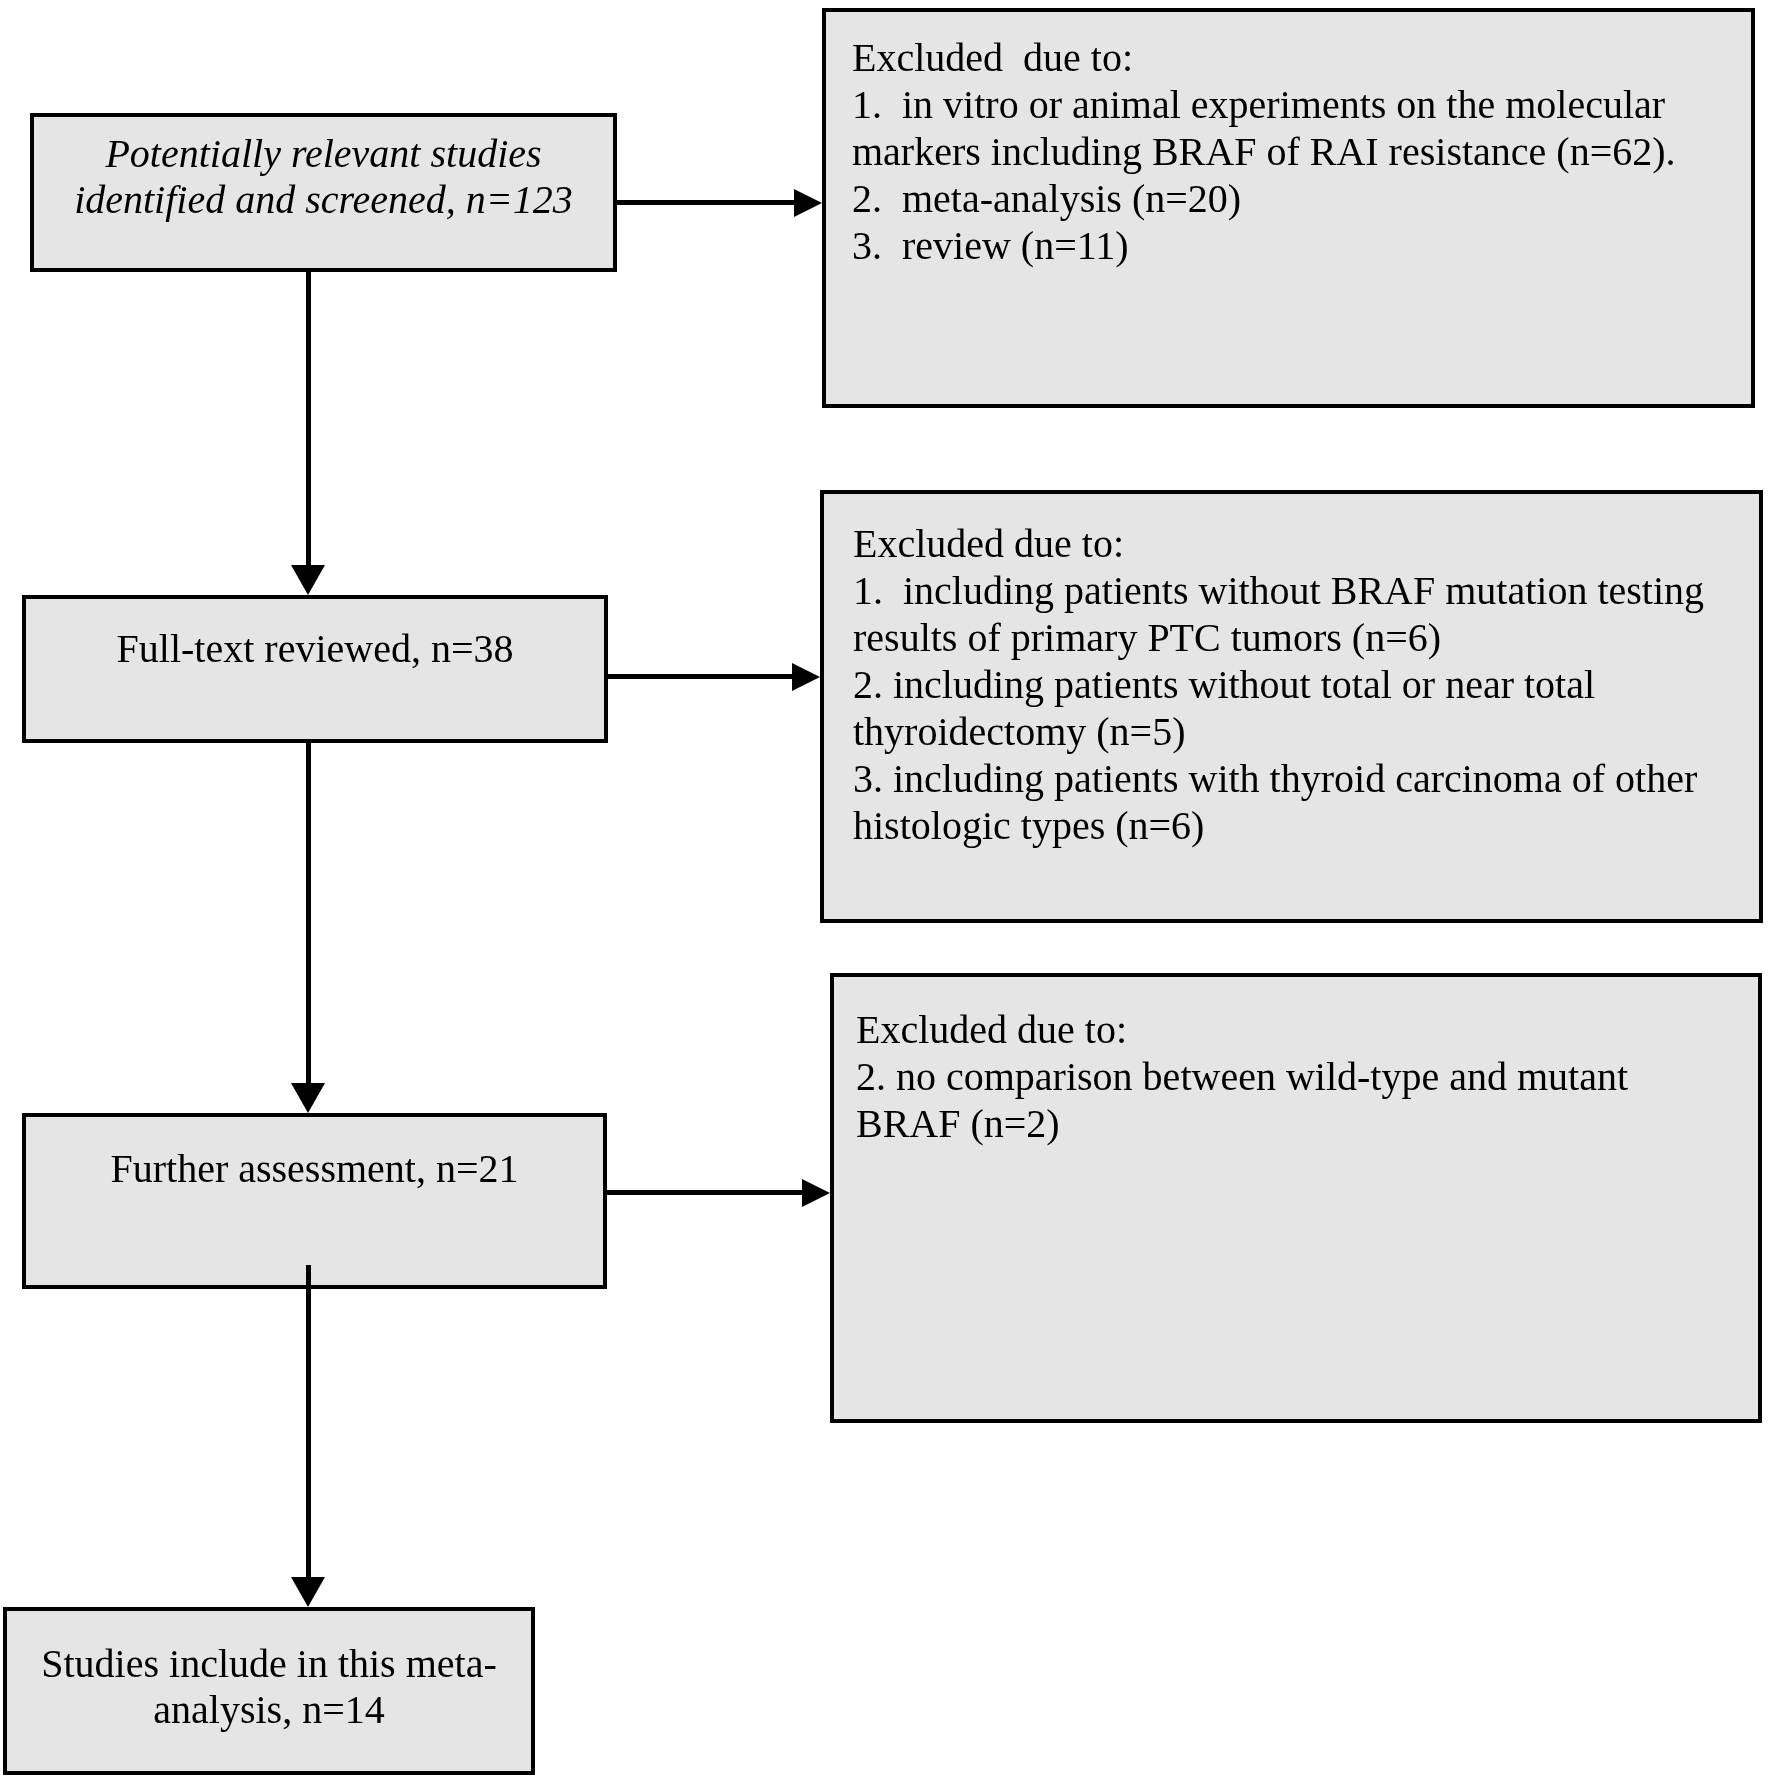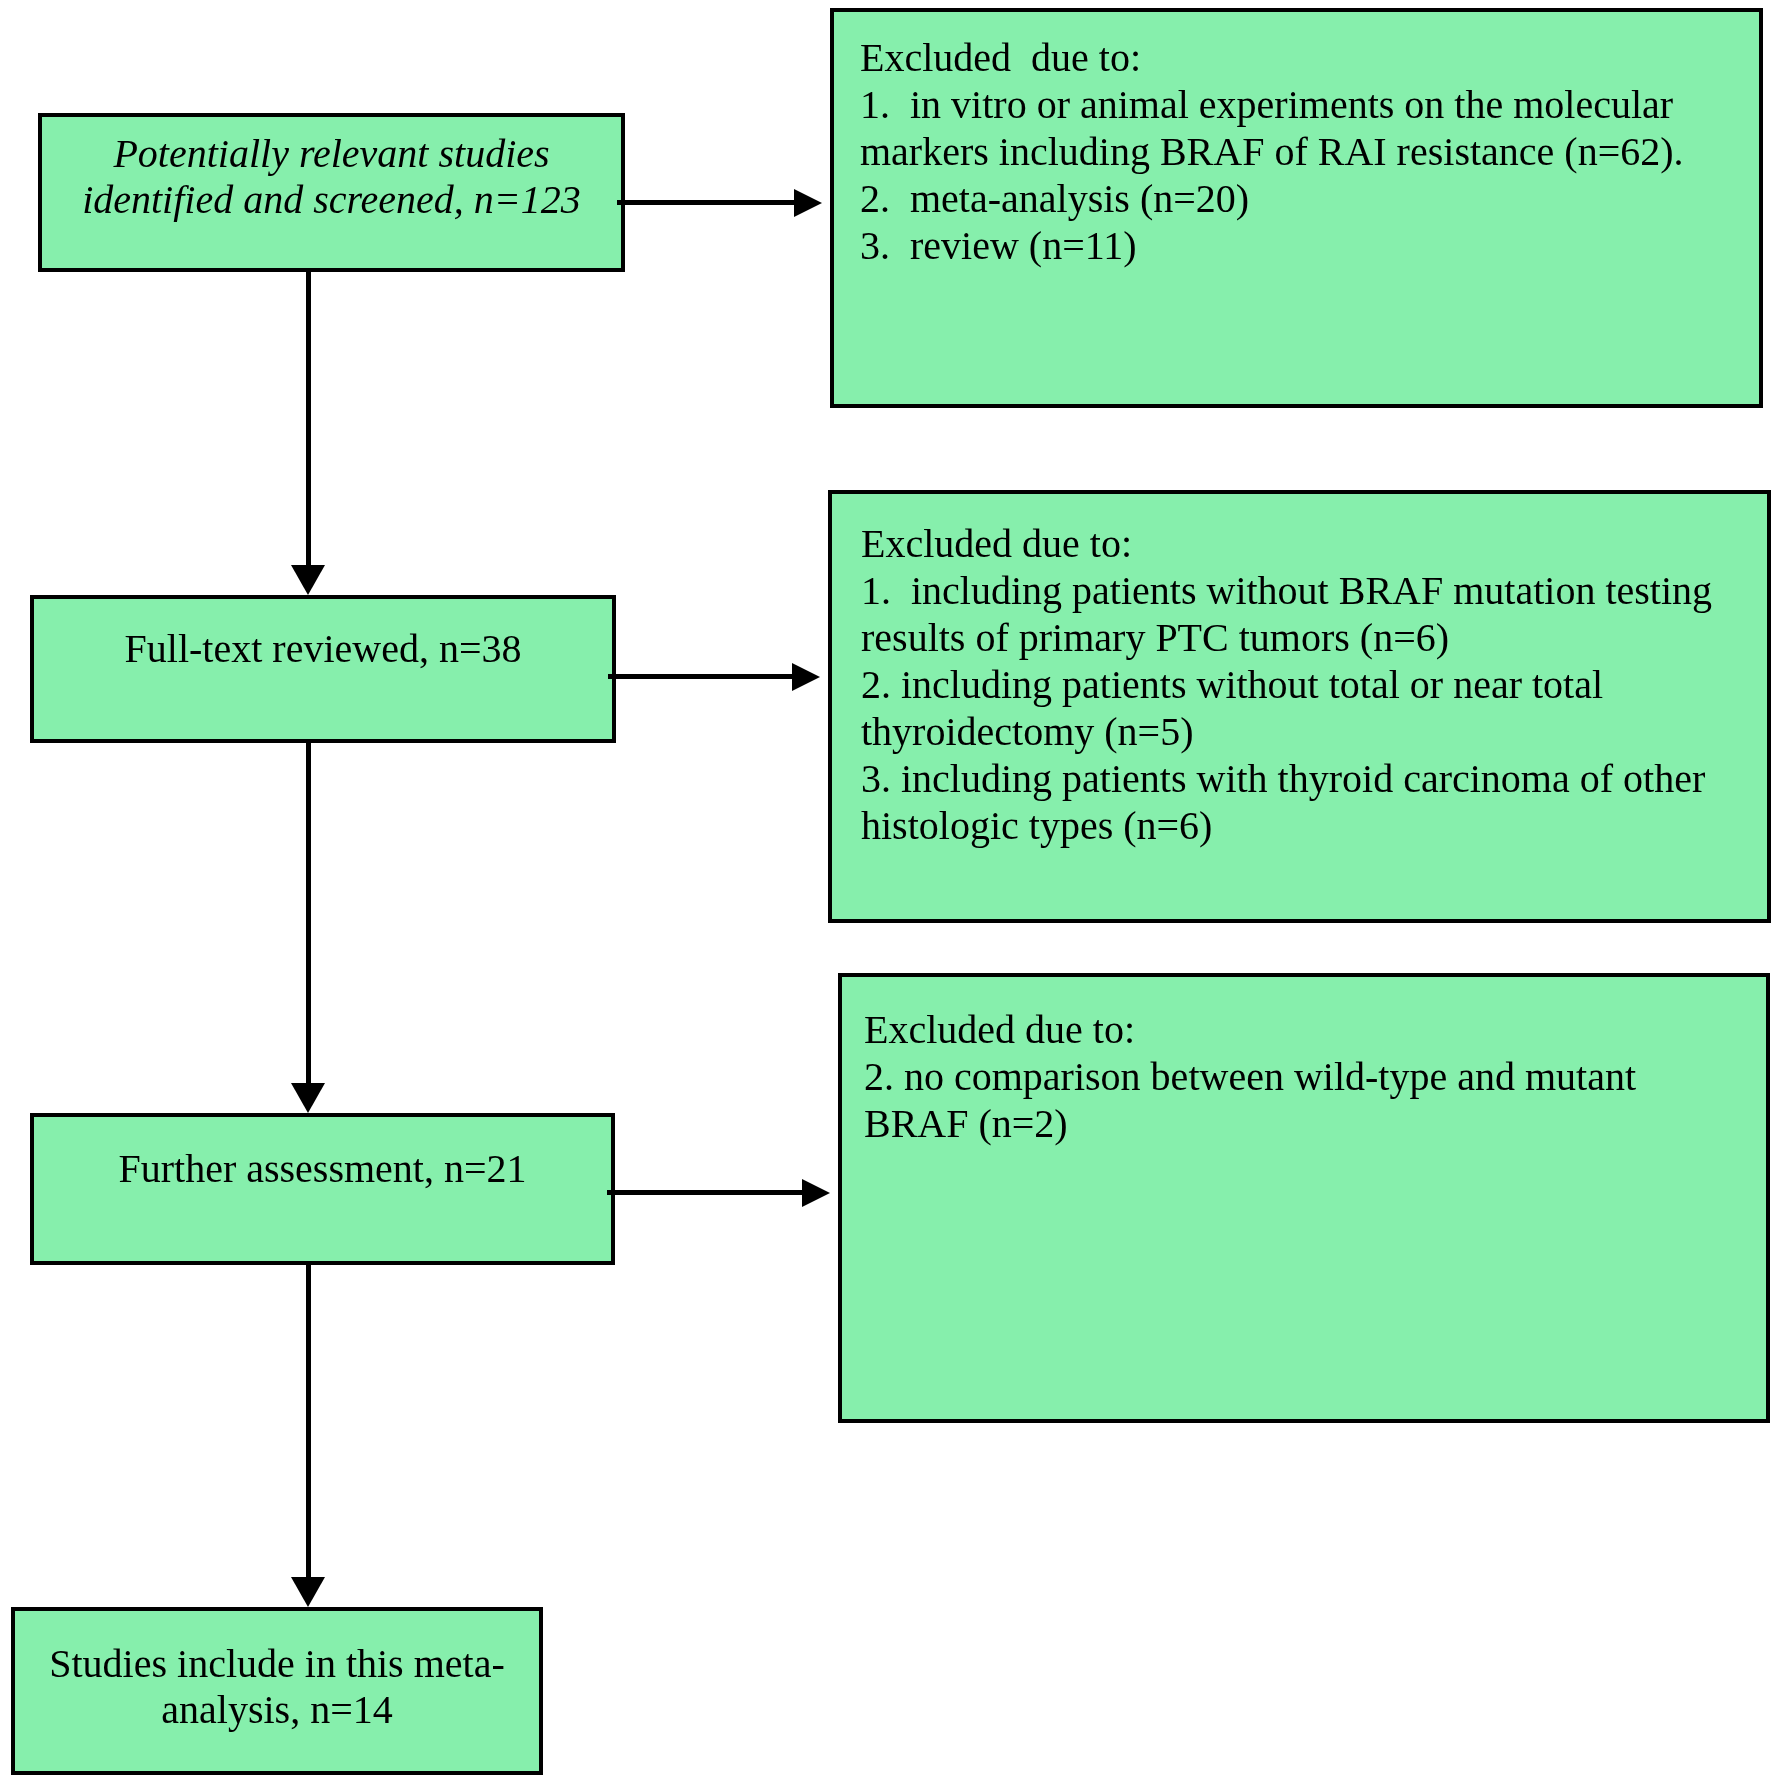--- a/index.html
+++ b/index.html
@@ -10,36 +10,35 @@
     height: 1783px;
     background: #ffffff;
     color: #000000;
     font-family: "Liberation Serif", "DejaVu Serif", serif;
     overflow: hidden;
   }
   .box {
     position: absolute;
     box-sizing: border-box;
     border: 4px solid #000000;
-    background: #86efac;
+    background: #e5e5e5;
     overflow: hidden;
-    margin-left: 8px;
   }
   .flow-label {
     white-space: pre-wrap;
     text-align: center;
     font-size: 40px;
     line-height: 46px;
   }
   
   .b1 { left: 30px;  top: 113px;  width: 587px; height: 159px; }
   .b1 .flow-label { padding-top: 14px; font-style: italic; }
   .b2 { left: 22px;  top: 595px;  width: 586px; height: 148px; }
   .b2 .flow-label { padding-top: 27px; }
-  .b3 { left: 22px;  top: 1113px; width: 585px; height: 152px; }
+  .b3 { left: 22px;  top: 1113px; width: 585px; height: 176px; }
   .b3 .flow-label { padding-top: 29px; }
   .b4 { left: 3px;   top: 1607px; width: 532px; height: 168px; }
   .b4 .flow-label { padding-top: 30px; }
   
   .ex { font-size: 40px; line-height: 47px; }
   .ex-text { white-space: pre-wrap; }
   .e1 { left: 822px; top: 8px;    width: 933px; height: 400px; padding: 22px 14px 0 26px; }
   .e2 { left: 820px; top: 490px;  width: 943px; height: 433px; padding: 26px 14px 0 29px; }
   .e3 { left: 830px; top: 973px;  width: 932px; height: 450px; padding: 29px 14px 0 22px; }
   

